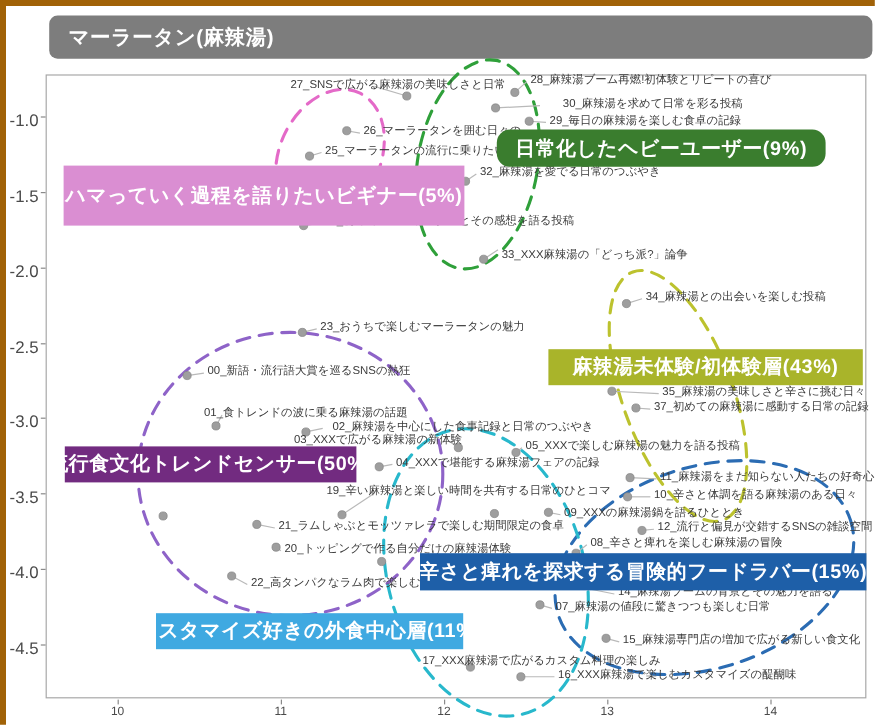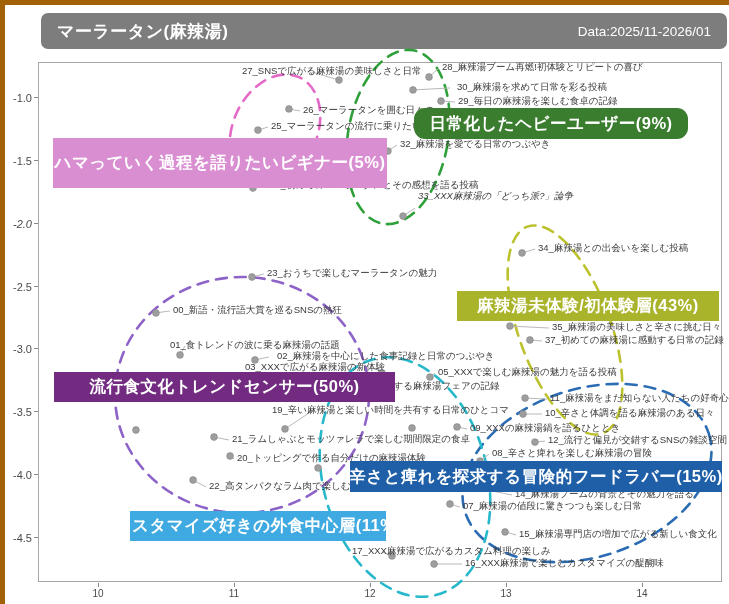--- a/index.html
+++ b/index.html
@@ -8,31 +8,30 @@
   #header-bar{position:absolute;left:36px;top:8px;width:686px;height:36px;background:#7d7d7d;border-radius:7px;
     display:flex;align-items:center;justify-content:space-between;box-sizing:border-box;padding:0 16px;}
   #header-title{color:#fff;font-size:17px;font-weight:bold;letter-spacing:.5px;}
   #header-date{color:#fff;font-size:13.5px;}
   #plot-area{position:absolute;left:33px;top:57px;width:684px;height:520px;border:1px solid #a8a8a8;background:#fff;box-sizing:border-box;}
   #plot-svg{position:absolute;left:0;top:0;pointer-events:none;}
   .pt-label{position:absolute;font-size:9.5px;color:#3a3a3a;white-space:nowrap;line-height:10px;}
   .badge{position:absolute;display:flex;align-items:center;justify-content:center;color:#fff;font-weight:bold;
     font-size:16.5px;white-space:nowrap;letter-spacing:.5px;box-sizing:border-box;}
   .x-tick-label{position:absolute;font-size:10px;color:#4a4a4a;transform:translateX(-50%);}
-  .y-tick-label{position:absolute;font-size:11px;color:#4a4a4a;width:24px;text-align:right;}
+  .y-tick-label{position:absolute;font-size:14px;color:#4a4a4a;width:24px;text-align:right;}
   .x-tick-mark{position:absolute;width:1px;height:4px;background:#8a8a8a;}
   .y-tick-mark{position:absolute;width:4px;height:1px;background:#8a8a8a;}
 </style>
 </head>
 <body>
 
 <div id="card">
   <div id="header-bar">
     <span id="header-title">マーラータン(麻辣湯)</span>
-    <span id="header-date">Data:2025/11-2026/01</span>
   </div>
   <div id="plot-area"></div>
   <svg id="plot-svg" width="729" height="604" viewBox="0 0 729 604">
       <ellipse cx="270" cy="125" rx="42" ry="58" transform="rotate(25 270 125)" fill="none" stroke="#e46ac8" stroke-width="2.6" stroke-dasharray="11 8" stroke-linecap="round"></ellipse>
       <ellipse cx="393" cy="132" rx="50" ry="88" transform="rotate(10 393 132)" fill="none" stroke="#2fa03a" stroke-width="2.6" stroke-dasharray="11 8" stroke-linecap="round"></ellipse>
       <ellipse cx="560" cy="325" rx="46" ry="110" transform="rotate(-20 560 325)" fill="none" stroke="#bcc22e" stroke-width="2.6" stroke-dasharray="11 8" stroke-linecap="round"></ellipse>
       <ellipse cx="237" cy="390" rx="127" ry="118" transform="rotate(0 237 390)" fill="none" stroke="#8e63c8" stroke-width="2.6" stroke-dasharray="11 8" stroke-linecap="round"></ellipse>
       <ellipse cx="582" cy="468" rx="128" ry="84" transform="rotate(-18 582 468)" fill="none" stroke="#2b6cb3" stroke-width="2.6" stroke-dasharray="11 8" stroke-linecap="round"></ellipse>
       <ellipse cx="400" cy="472" rx="82" ry="122" transform="rotate(-15 400 472)" fill="none" stroke="#28b8cc" stroke-width="2.6" stroke-dasharray="11 8" stroke-linecap="round"></ellipse>
       <line x1="333.992" y1="75.0305" x2="306.992" y2="67.0305" stroke="#b9b9b9" stroke-width="1"></line>
@@ -101,27 +100,27 @@
       <circle cx="387.0320000000001" cy="550.9307" r="3.4" fill="#9e9e9e" stroke="#848484" stroke-width="0.6"></circle>
       <line x1="429.05600000000004" y1="558.9755" x2="457.05600000000004" y2="558.9755" stroke="#b9b9b9" stroke-width="1"></line>
       <circle cx="429.05600000000004" cy="558.9755" r="3.4" fill="#9e9e9e" stroke="#848484" stroke-width="0.6"></circle>
       <circle cx="130.944" cy="424.9793" r="3.4" fill="#9e9e9e" stroke="#848484" stroke-width="0.6"></circle>
       <circle cx="407.0239999999999" cy="422.9681" r="3.4" fill="#9e9e9e" stroke="#848484" stroke-width="0.6"></circle>
       <circle cx="313.04800000000006" cy="462.9407" r="3.4" fill="#9e9e9e" stroke="#848484" stroke-width="0.6"></circle>
     </svg>
   <div id="labels-layer">
       <span class="pt-label" style="left: 236.992px; top: 61.0305px;">27_SNSで広がる麻辣湯の美味しさと日常</span>
       <span class="pt-label" style="left: 437.024px; top: 57.0137px;">28_麻辣湯ブーム再燃!初体験とリピートの喜び</span>
-      <span class="pt-label" style="left: 452px; top: 76.9608px;">30_麻辣湯を求めて日常を彩る投稿</span>
+      <span class="pt-label" style="left: 464px; top: 76.9608px;">30_麻辣湯を求めて日常を彩る投稿</span>
       <span class="pt-label" style="left: 452.992px; top: 91.0224px;">29_毎日の麻辣湯を楽しむ食卓の記録</span>
       <span class="pt-label" style="left: 297.944px; top: 99.9415px;">26_マーラータンを囲む日々の</span>
       <span class="pt-label" style="left: 265.936px; top: 116.059px;">25_マーラータンの流行に乗りたい</span>
       <span class="pt-label" style="left: 394.952px; top: 134.051px;">32_麻辣湯を愛でる日常のつぶやき</span>
       <span class="pt-label" style="left: 265.04px; top: 175.007px;">24_初めてのマーラータンとその感想を語る投稿</span>
-      <span class="pt-label" style="left: 413.048px; top: 186px; font-style: italic;">33_XXX麻辣湯の「どっち派?」論争</span>
+      <span class="pt-label" style="left: 413.048px; top: 203px;">33_XXX麻辣湯の「どっち派?」論争</span>
       <span class="pt-label" style="left: 533.048px; top: 237.994px;">34_麻辣湯との出会いを楽しむ投稿</span>
       <span class="pt-label" style="left: 261.952px; top: 263.002px;">23_おうちで楽しむマーラータンの魅力</span>
       <span class="pt-label" style="left: 167.936px; top: 299.953px;">00_新語・流行語大賞を巡るSNSの熱狂</span>
       <span class="pt-label" style="left: 165.008px; top: 334.936px;">01_食トレンドの波に乗る麻辣湯の話題</span>
       <span class="pt-label" style="left: 272px; top: 345.964px;">02_麻辣湯を中心にした食事記録と日常のつぶやき</span>
       <span class="pt-label" style="left: 239.968px; top: 357.037px;">03_XXXで広がる麻辣湯の新体験</span>
       <span class="pt-label" style="left: 325.008px; top: 376.001px;">04_XXXで堪能する麻辣湯フェアの記録</span>
       <span class="pt-label" style="left: 432.976px; top: 362.06px;">05_XXXで楽しむ麻辣湯の魅力を語る投稿</span>
       <span class="pt-label" style="left: 546.944px; top: 317.025px;">35_麻辣湯の美味しさと辛さに挑む日々</span>
       <span class="pt-label" style="left: 539.936px; top: 329.978px;">37_初めての麻辣湯に感動する日常の記録</span>
@@ -137,41 +136,41 @@
       <span class="pt-label" style="left: 509.96px; top: 484.025px;">14_麻辣湯ブームの背景とその魅力を語る</span>
       <span class="pt-label" style="left: 457.968px; top: 496.017px;">07_麻辣湯の値段に驚きつつも楽しむ日常</span>
       <span class="pt-label" style="left: 514.048px; top: 523.922px;">15_麻辣湯専門店の増加で広がる新しい食文化</span>
       <span class="pt-label" style="left: 347.032px; top: 540.931px;">17_XXX麻辣湯で広がるカスタム料理の楽しみ</span>
       <span class="pt-label" style="left: 460.056px; top: 552.976px;">16_XXX麻辣湯で楽しむカスタマイズの醍醐味</span>
     </div>
   <div id="badges-layer">
       <div class="badge" style="left: 48px; top: 133px; width: 334px; height: 50px; background: rgb(218, 142, 210);">ハマっていく過程を語りたいビギナー(5%)</div>
       <div class="badge" style="left: 409px; top: 103px; width: 274px; height: 31px; background: rgb(58, 125, 46); border-radius: 11px;">日常化したヘビーユーザー(9%)</div>
       <div class="badge" style="left: 452px; top: 286px; width: 262px; height: 30px; background: rgb(169, 180, 42);">麻辣湯未体験/初体験層(43%)</div>
-      <div class="badge" style="left: 49px; top: 367px; width: 341px; height: 30px; background: rgb(114, 43, 128);">流行食文化トレンドセンサー(50%)</div>
+      <div class="badge" style="left: 49px; top: 367px; width: 243px; height: 30px; background: rgb(114, 43, 128);">流行食文化トレンドセンサー(50%)</div>
       <div class="badge" style="left: 345px; top: 456px; width: 372px; height: 31px; background: rgb(30, 95, 168);">辛さと痺れを探求する冒険的フードラバー(15%)</div>
       <div class="badge" style="left: 125px; top: 506px; width: 256px; height: 30px; background: rgb(63, 169, 225);">カスタマイズ好きの外食中心層(11%)</div>
     </div>
   <div id="axes-layer">
       <div class="x-tick-mark" style="left: 93px; top: 578px;"></div>
       <div class="x-tick-label" style="left: 93px; top: 583px;">10</div>
       <div class="x-tick-mark" style="left: 229px; top: 578px;"></div>
       <div class="x-tick-label" style="left: 229px; top: 583px;">11</div>
       <div class="x-tick-mark" style="left: 365px; top: 578px;"></div>
       <div class="x-tick-label" style="left: 365px; top: 583px;">12</div>
       <div class="x-tick-mark" style="left: 501px; top: 578px;"></div>
       <div class="x-tick-label" style="left: 501px; top: 583px;">13</div>
       <div class="x-tick-mark" style="left: 637px; top: 578px;"></div>
       <div class="x-tick-label" style="left: 637px; top: 583px;">14</div>
       <div class="y-tick-mark" style="left: 29px; top: 92px;"></div>
       <div class="y-tick-label" style="left: 3px; top: 87px;">-1.0</div>
       <div class="y-tick-mark" style="left: 29px; top: 154.85px;"></div>
       <div class="y-tick-label" style="left: 3px; top: 149.85px;">-1.5</div>
       <div class="y-tick-mark" style="left: 29px; top: 217.7px;"></div>
-      <div class="y-tick-label" style="left: 3px; top: 212.7px; font-style: italic;">-2.0</div>
+      <div class="y-tick-label" style="left: 3px; top: 212.7px;">-2.0</div>
       <div class="y-tick-mark" style="left: 29px; top: 280.55px;"></div>
       <div class="y-tick-label" style="left: 3px; top: 275.55px; text-align: right;">-2.5</div>
       <div class="y-tick-mark" style="left: 29px; top: 343.4px;"></div>
       <div class="y-tick-label" style="left: 3px; top: 338.4px;">-3.0</div>
       <div class="y-tick-mark" style="left: 29px; top: 406.25px;"></div>
       <div class="y-tick-label" style="left: 3px; top: 401.25px;">-3.5</div>
       <div class="y-tick-mark" style="left: 29px; top: 469.1px;"></div>
       <div class="y-tick-label" style="left: 3px; top: 464.1px;">-4.0</div>
       <div class="y-tick-mark" style="left: 29px; top: 531.95px;"></div>
       <div class="y-tick-label" style="left: 3px; top: 526.95px;">-4.5</div>

